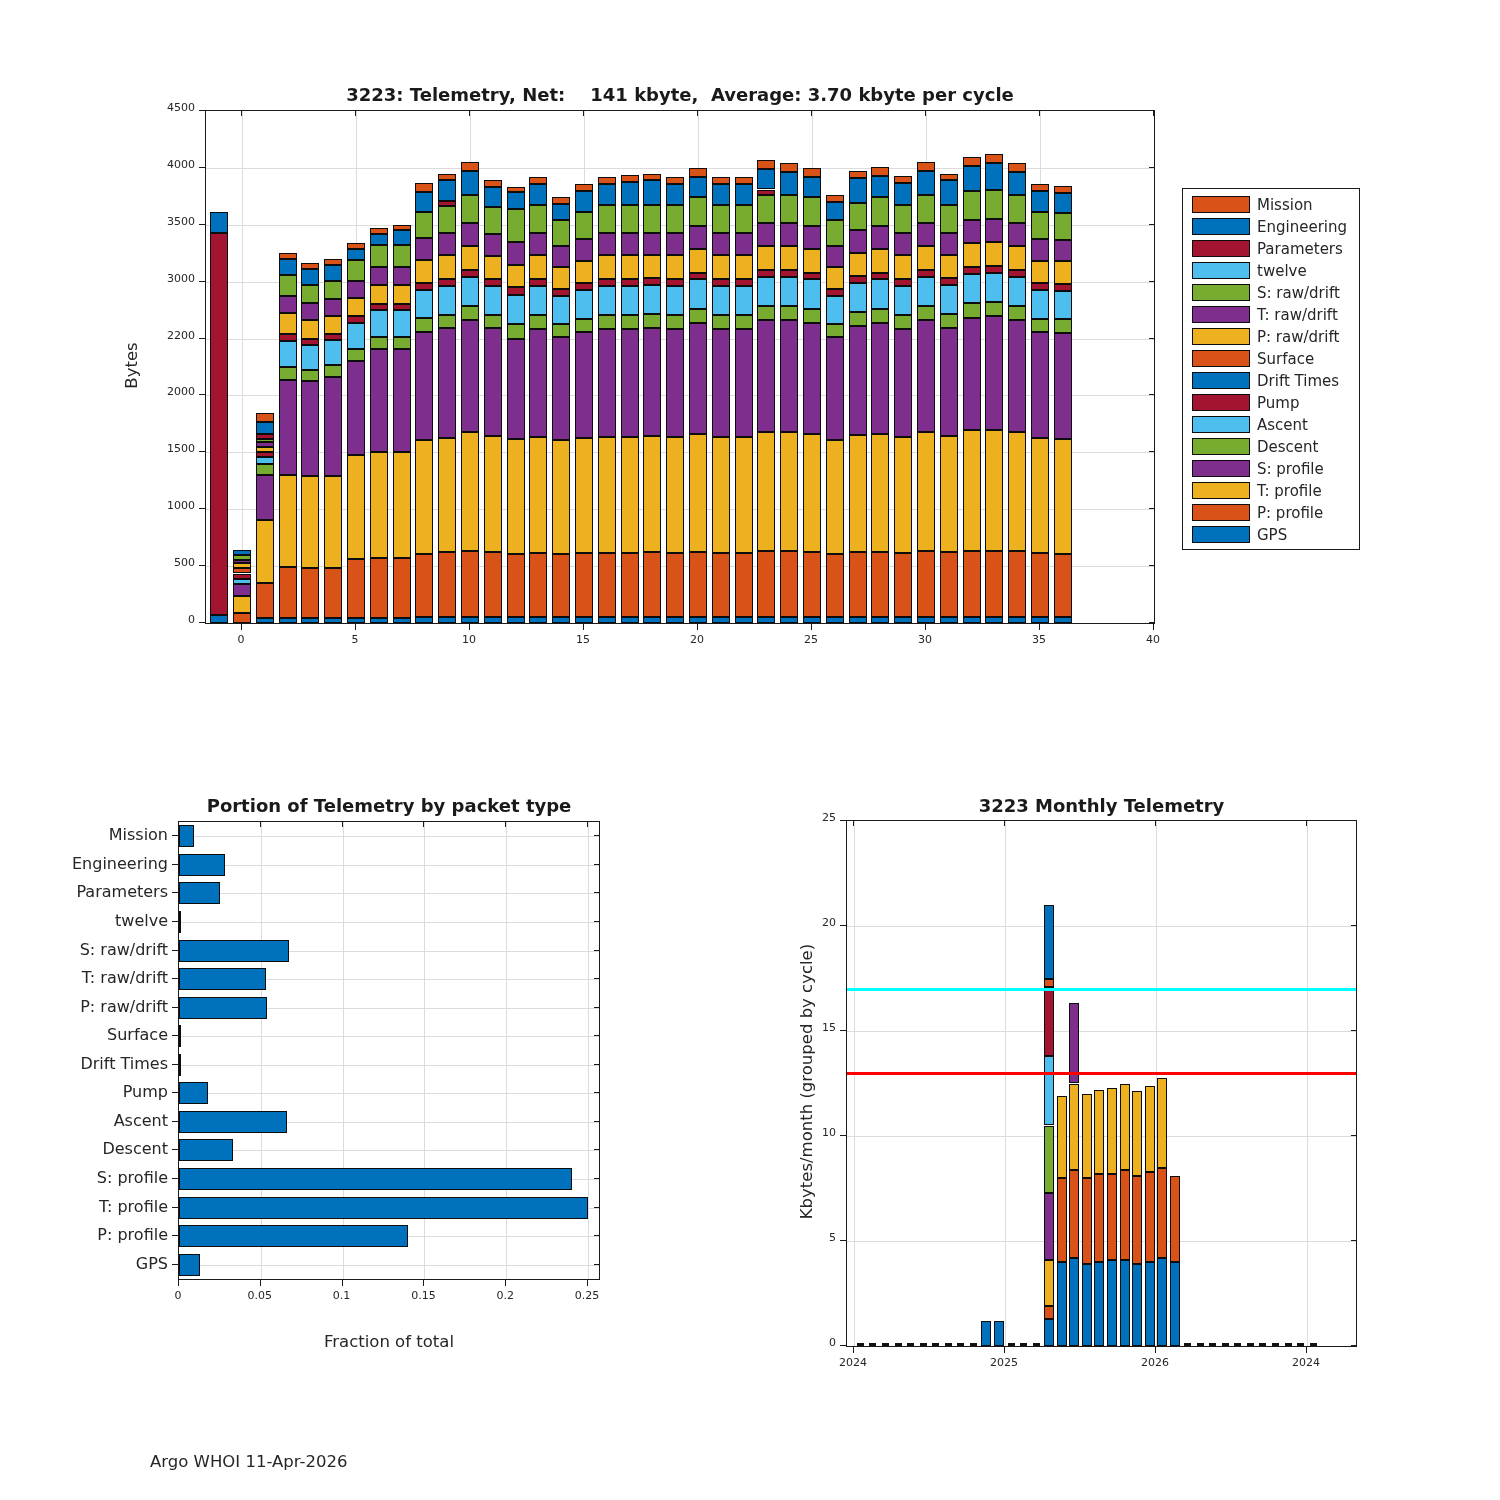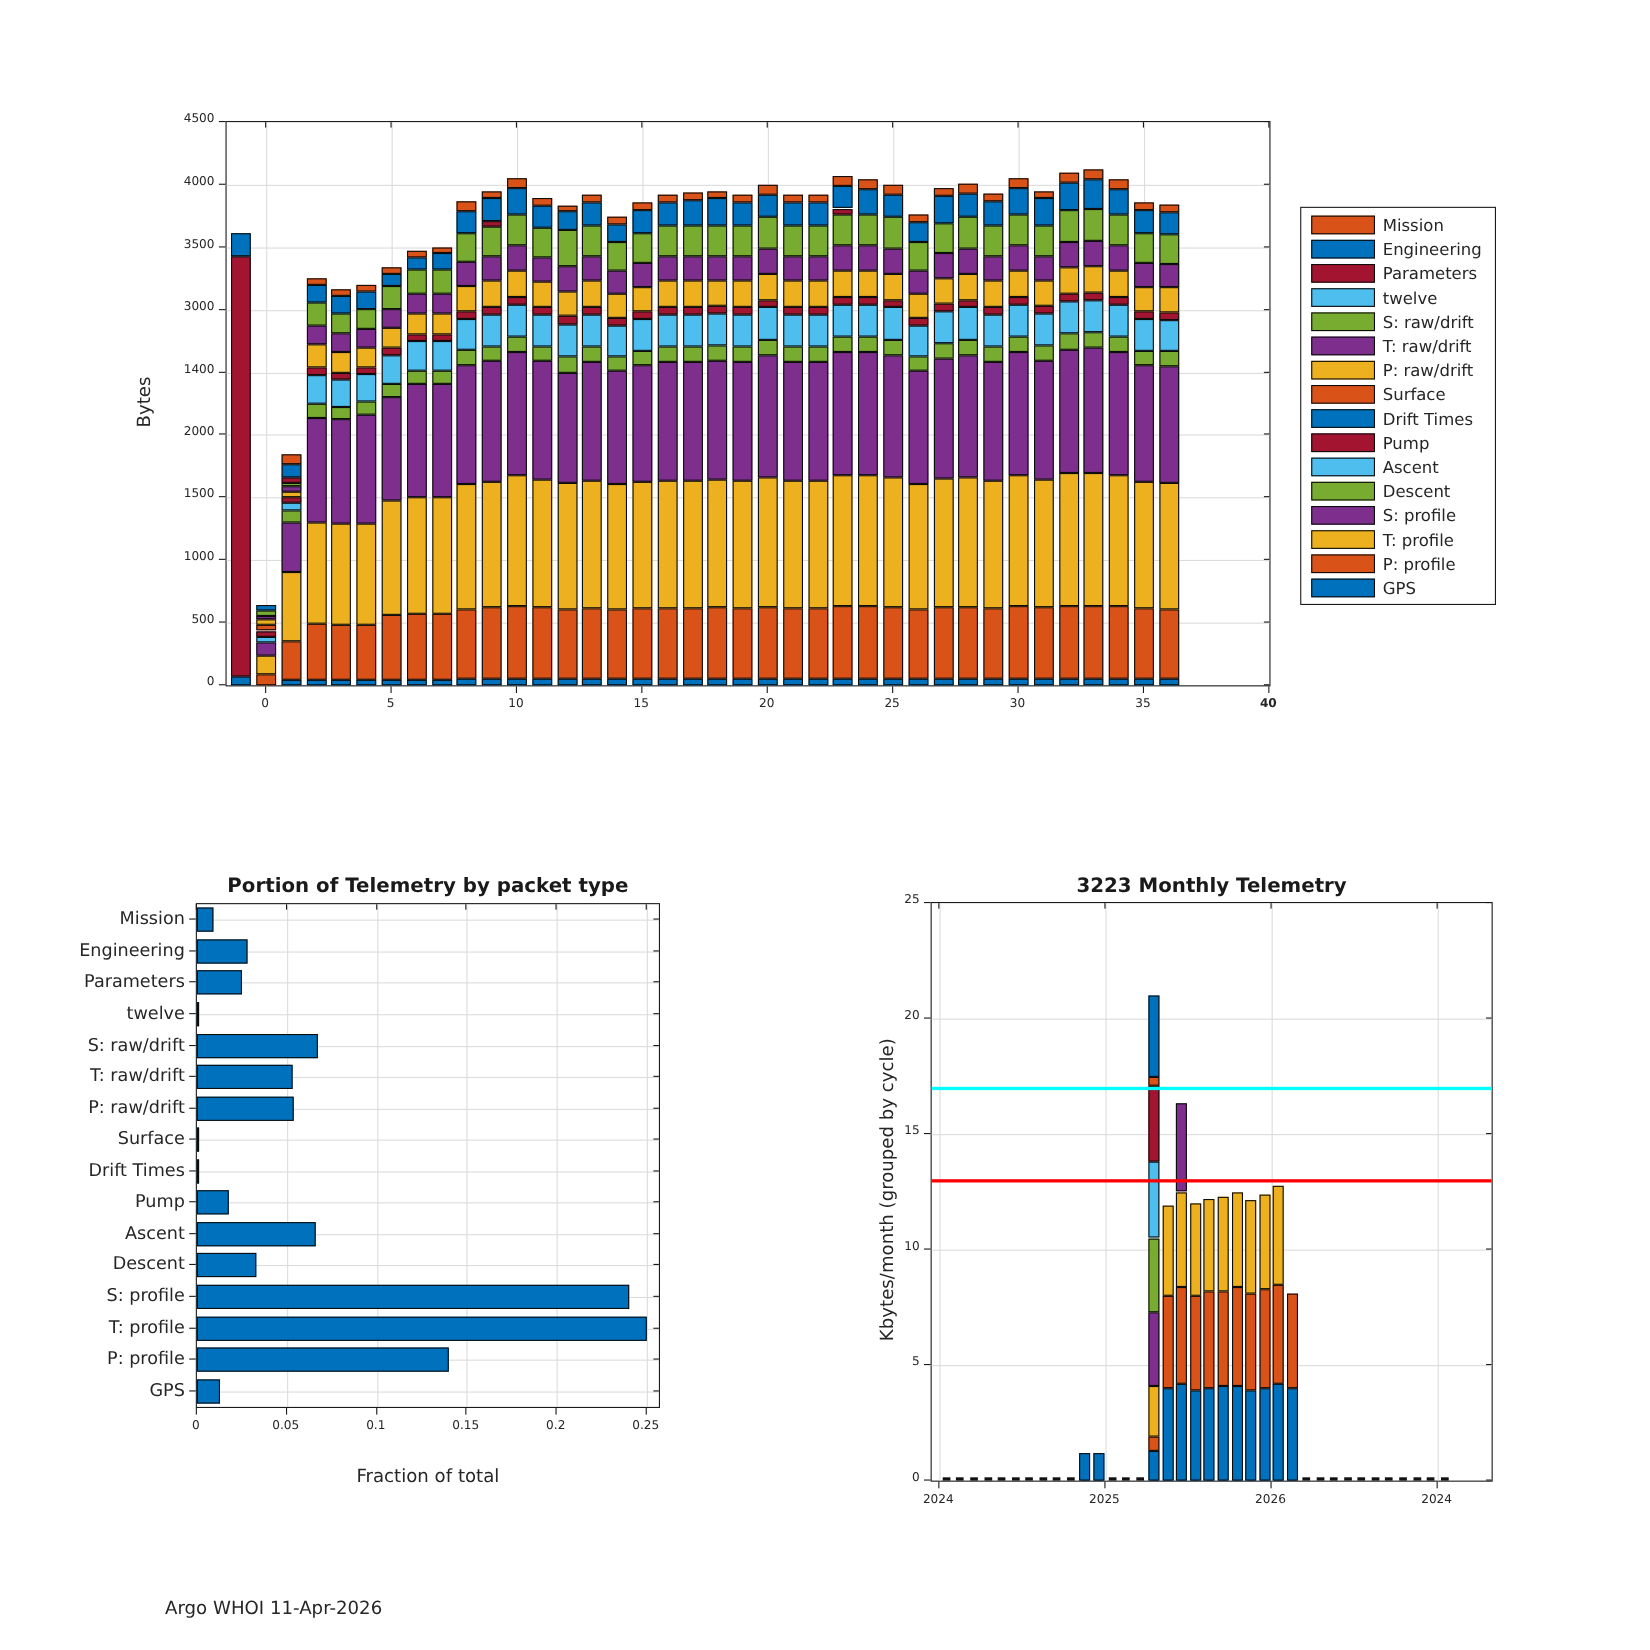--- a/index.html
+++ b/index.html
@@ -16,20 +16,21 @@
   .legend-patch{position:absolute;box-sizing:border-box;border:1px solid #0d0d0d;}
   .legend-label{position:absolute;font-size:15px;color:#262626;white-space:nowrap;}
   .rot{transform:rotate(-90deg);}
   .footer{position:absolute;font-size:16.5px;color:#262626;}
 </style>
 </head>
 <body>
 
 <div class="abs" style="left:0;top:0;width:1500px;height:1500px;">
 
+  <div class="chart-title" style="left:205px;top:84px;width:950px;">3223: Telemetry, Net:    141 kbyte,  Average: 3.70 kbyte per cycle</div>
   <div id="top-plot" class="plot-box" style="left:205px;top:110px;width:950px;height:514px;">
       <div class="gridline" style="left: 0px; top: 455.111px; width: 948px; height: 1px;"></div>
       <div class="gridline" style="left: 0px; top: 398.222px; width: 948px; height: 1px;"></div>
       <div class="gridline" style="left: 0px; top: 341.333px; width: 948px; height: 1px;"></div>
       <div class="gridline" style="left: 0px; top: 284.444px; width: 948px; height: 1px;"></div>
       <div class="gridline" style="left: 0px; top: 227.556px; width: 948px; height: 1px;"></div>
       <div class="gridline" style="left: 0px; top: 170.667px; width: 948px; height: 1px;"></div>
       <div class="gridline" style="left: 0px; top: 113.778px; width: 948px; height: 1px;"></div>
       <div class="gridline" style="left: 0px; top: 56.8889px; width: 948px; height: 1px;"></div>
       <div class="gridline" style="left: 36px; top: 0px; width: 1px; height: 512px;"></div>
@@ -500,21 +501,21 @@
       <div class="tick" style="left: 1149px; top: 508.222px; width: 5px; height: 1px;"></div>
       <div class="tick-label" style="left: 139px; top: 499.222px; width: 56px; text-align: right;">1000</div>
       <div class="tick" style="left: 199px; top: 451.333px; width: 6px; height: 1px;"></div>
       <div class="tick" style="left: 1149px; top: 451.333px; width: 5px; height: 1px;"></div>
       <div class="tick-label" style="left: 139px; top: 442.333px; width: 56px; text-align: right;">1500</div>
       <div class="tick" style="left: 199px; top: 394.444px; width: 6px; height: 1px;"></div>
       <div class="tick" style="left: 1149px; top: 394.444px; width: 5px; height: 1px;"></div>
       <div class="tick-label" style="left: 139px; top: 385.444px; width: 56px; text-align: right;">2000</div>
       <div class="tick" style="left: 199px; top: 337.556px; width: 6px; height: 1px;"></div>
       <div class="tick" style="left: 1149px; top: 337.556px; width: 5px; height: 1px;"></div>
-      <div class="tick-label" style="left: 139px; top: 328.556px; width: 56px; text-align: right;">1400</div>
+      <div class="tick-label" style="left: 139px; top: 328.556px; width: 56px; text-align: right;">2200</div>
       <div class="tick" style="left: 199px; top: 280.667px; width: 6px; height: 1px;"></div>
       <div class="tick" style="left: 1149px; top: 280.667px; width: 5px; height: 1px;"></div>
       <div class="tick-label" style="left: 139px; top: 271.667px; width: 56px; text-align: right;">3000</div>
       <div class="tick" style="left: 199px; top: 223.778px; width: 6px; height: 1px;"></div>
       <div class="tick" style="left: 1149px; top: 223.778px; width: 5px; height: 1px;"></div>
       <div class="tick-label" style="left: 139px; top: 214.778px; width: 56px; text-align: right;">3500</div>
       <div class="tick" style="left: 199px; top: 166.889px; width: 6px; height: 1px;"></div>
       <div class="tick" style="left: 1149px; top: 166.889px; width: 5px; height: 1px;"></div>
       <div class="tick-label" style="left: 139px; top: 157.889px; width: 56px; text-align: right;">4000</div>
       <div class="tick" style="left: 199px; top: 110px; width: 6px; height: 1px;"></div>
@@ -539,21 +540,21 @@
       <div class="tick" style="left: 811px; top: 111px; width: 1px; height: 5px;"></div>
       <div class="tick-label" style="left: 791px; top: 633px; width: 40px; text-align: center;">25</div>
       <div class="tick" style="left: 925px; top: 624px; width: 1px; height: 6px;"></div>
       <div class="tick" style="left: 925px; top: 111px; width: 1px; height: 5px;"></div>
       <div class="tick-label" style="left: 905px; top: 633px; width: 40px; text-align: center;">30</div>
       <div class="tick" style="left: 1039px; top: 624px; width: 1px; height: 6px;"></div>
       <div class="tick" style="left: 1039px; top: 111px; width: 1px; height: 5px;"></div>
       <div class="tick-label" style="left: 1019px; top: 633px; width: 40px; text-align: center;">35</div>
       <div class="tick" style="left: 1153px; top: 624px; width: 1px; height: 6px;"></div>
       <div class="tick" style="left: 1153px; top: 111px; width: 1px; height: 5px;"></div>
-      <div class="tick-label" style="left: 1133px; top: 633px; width: 40px; text-align: center; font-weight: bold;">40</div>
+      <div class="tick-label" style="left: 1133px; top: 633px; width: 40px; text-align: center;">40</div>
     </div>
   <div class="axis-label rot" style="left:31px;top:356px;width:200px;">Bytes</div>
 
   <div id="legend" class="legend-box" style="left:1182px;top:188px;width:176px;height:360px;">
       <div class="legend-patch" style="left: 9px; top: 7px; width: 58px; height: 17px; background: rgb(217, 83, 25);"></div>
       <div class="legend-label" style="left: 74px; top: 7px;">Mission</div>
       <div class="legend-patch" style="left: 9px; top: 29px; width: 58px; height: 17px; background: rgb(0, 114, 189);"></div>
       <div class="legend-label" style="left: 74px; top: 29px;">Engineering</div>
       <div class="legend-patch" style="left: 9px; top: 51px; width: 58px; height: 17px; background: rgb(162, 20, 47);"></div>
       <div class="legend-label" style="left: 74px; top: 51px;">Parameters</div>

